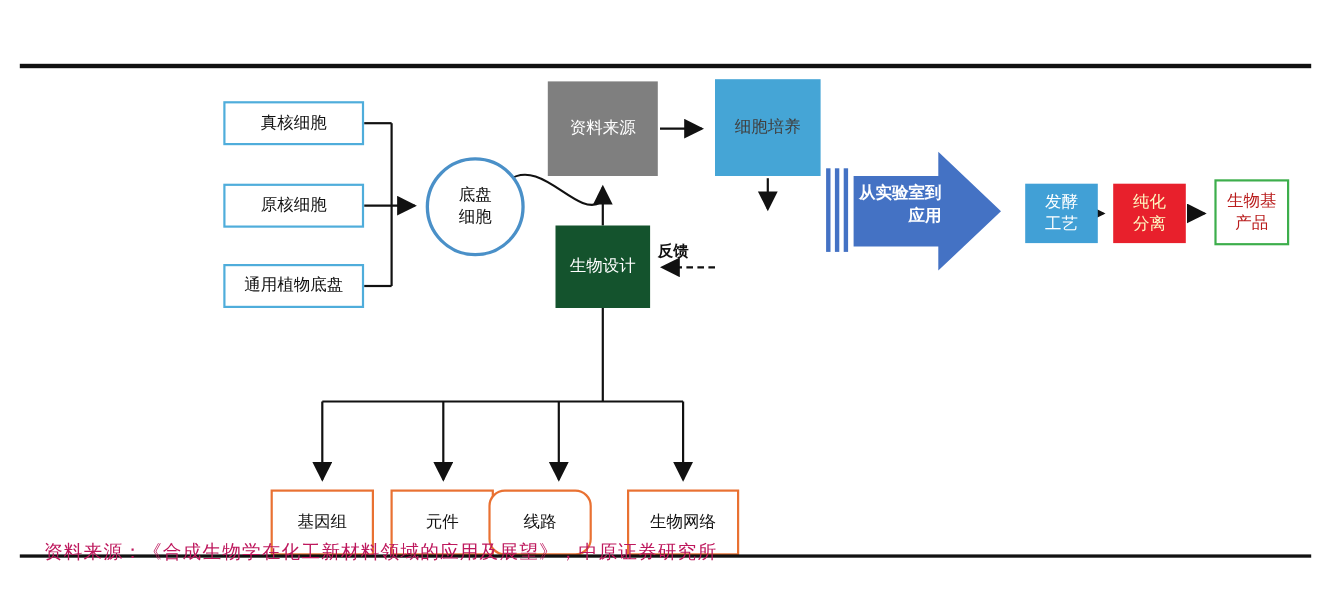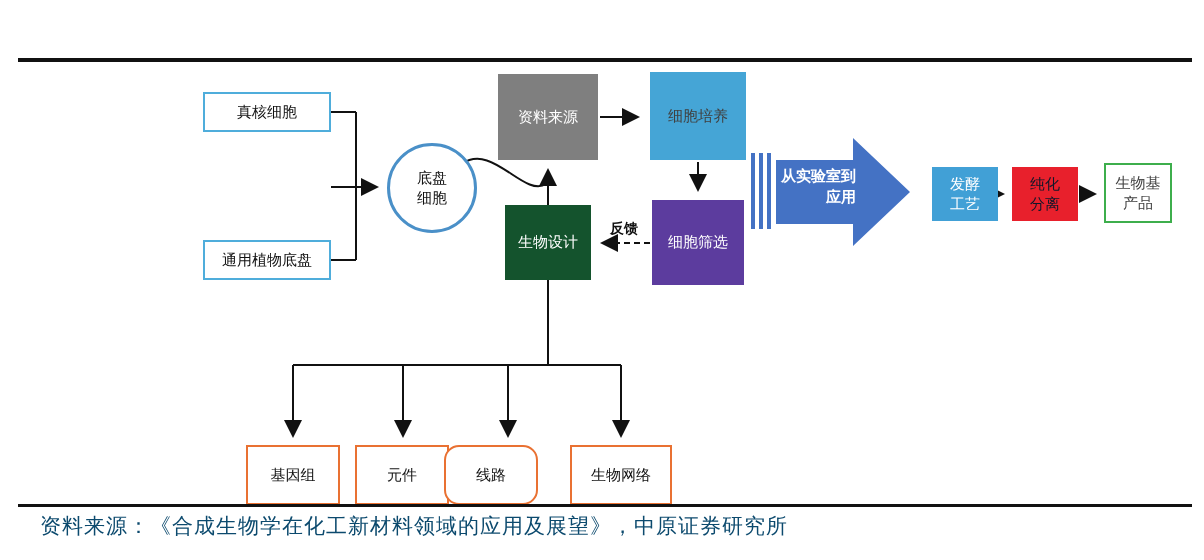--- a/index.html
+++ b/index.html
@@ -11,22 +11,22 @@
     overflow:hidden;
   }
   .title{
     position:absolute;left:110px;top:24px;
     font-size:21px;font-weight:bold;color:#111;
     letter-spacing:1px;
   }
   .top-rule{position:absolute;left:18px;top:58px;width:1174px;height:4px;background:#111;}
   .bottom-rule{position:absolute;left:18px;top:504px;width:1174px;height:3px;background:#111;}
   .source{
-    position:absolute;left:40px;top:512px;
-    font-size:21px;color:#0c4a6e;letter-spacing:1px;
+    position:absolute;left:40px;top:490px;
+    font-size:17px;color:#be185d;letter-spacing:1px;
   }
   .connectors{position:absolute;left:0;top:0;pointer-events:none;}
   .box{
     position:absolute;
     display:flex;align-items:center;justify-content:center;
     text-align:center;
     font-size:15px;font-weight:normal;
     white-space:pre-line;
     line-height:1.35;
     box-sizing:border-box;
@@ -36,35 +36,35 @@
   .circle{
     left:387px;top:143px;width:90px;height:90px;
     border:3px solid #4A90C8;border-radius:50%;
   }
   .gene-editing{left:498px;top:74px;width:100px;height:86px;background:#7F7F7F;color:#fff;}
   .cell-culture{left:650px;top:72px;width:96px;height:88px;background:#45A5D6;color:#404040;}
   .cell-screening{left:652px;top:200px;width:92px;height:85px;background:#5C3C9E;color:#fff;}
   .bio-design{left:505px;top:205px;width:86px;height:75px;background:#14532d;color:#fff;}
   .feedback{
     position:absolute;left:598px;top:220px;width:52px;
-    font-size:14px;font-weight:bold;color:#111;text-align:center;
+    font-size:14px;font-weight:bold;color:#111;
   }
   .design-box{border:2px solid #E97132;top:445px;height:60px;}
   .genome{left:246px;width:94px;}
   .parts{left:355px;width:94px;}
   .circuits{left:444px;width:94px;border-radius:15px;}
   .bio-network{left:570px;width:102px;}
   .big-arrow-label{
     position:absolute;left:772px;top:166px;width:84px;
     color:#fff;font-size:15px;font-weight:bold;text-align:right;
     white-space:pre-line;line-height:1.4;
   }
   .fermentation{left:932px;top:167px;width:66px;height:54px;background:#41A0D6;color:#fff;}
-  .purification{left:1012px;top:167px;width:66px;height:54px;background:#E8202C;color:#0f172a;}
-  .bio-product{left:1104px;top:163px;width:68px;height:60px;border:2px solid #3DAE4C;color:#404040;}
+  .purification{left:1012px;top:167px;width:66px;height:54px;background:#E8202C;color:#fef9c3;}
+  .bio-product{left:1104px;top:163px;width:68px;height:60px;border:2px solid #3DAE4C;color:#b91c1c;}
 </style>
 </head>
 <body>
 
 <div class="page">
 
   <div class="top-rule"></div>
 
   <svg class="connectors" width="1204" height="560" viewBox="0 0 1204 560">
     <defs>
@@ -105,28 +105,28 @@
       <rect x="767" y="153" width="4" height="76" fill="#4472C4"></rect>
       <polygon points="776,160 853,160 853,138 910,192 853,246 853,224 776,224" fill="#4472C4"></polygon>
     </g>
 
     <path d="M988 194 H1003" stroke="#111" stroke-width="2" fill="none" marker-end="url(#ah)"></path>
 
     <path d="M1080 194 H1095" stroke="#111" stroke-width="2" fill="none" marker-end="url(#ah)"></path>
   </svg>
 
   <div class="box input-box" style="top:92px">真核细胞</div>
+  <div class="box input-box" style="top:167px">原核细胞</div>
   <div class="box input-box" style="top:240px">通用植物底盘</div>
 
   <div class="box circle">底盘
 细胞</div>
 
   <div class="box gene-editing">资料来源</div>
   <div class="box cell-culture">细胞培养</div>
-  <div class="box cell-screening">细胞筛选</div>
   <div class="box bio-design">生物设计</div>
 
   <div class="feedback">反馈</div>
 
   <div class="box design-box genome">基因组</div>
   <div class="box design-box parts">元件</div>
   <div class="box design-box circuits">线路</div>
   <div class="box design-box bio-network">生物网络</div>
 
   <div class="big-arrow-label">从实验室到

